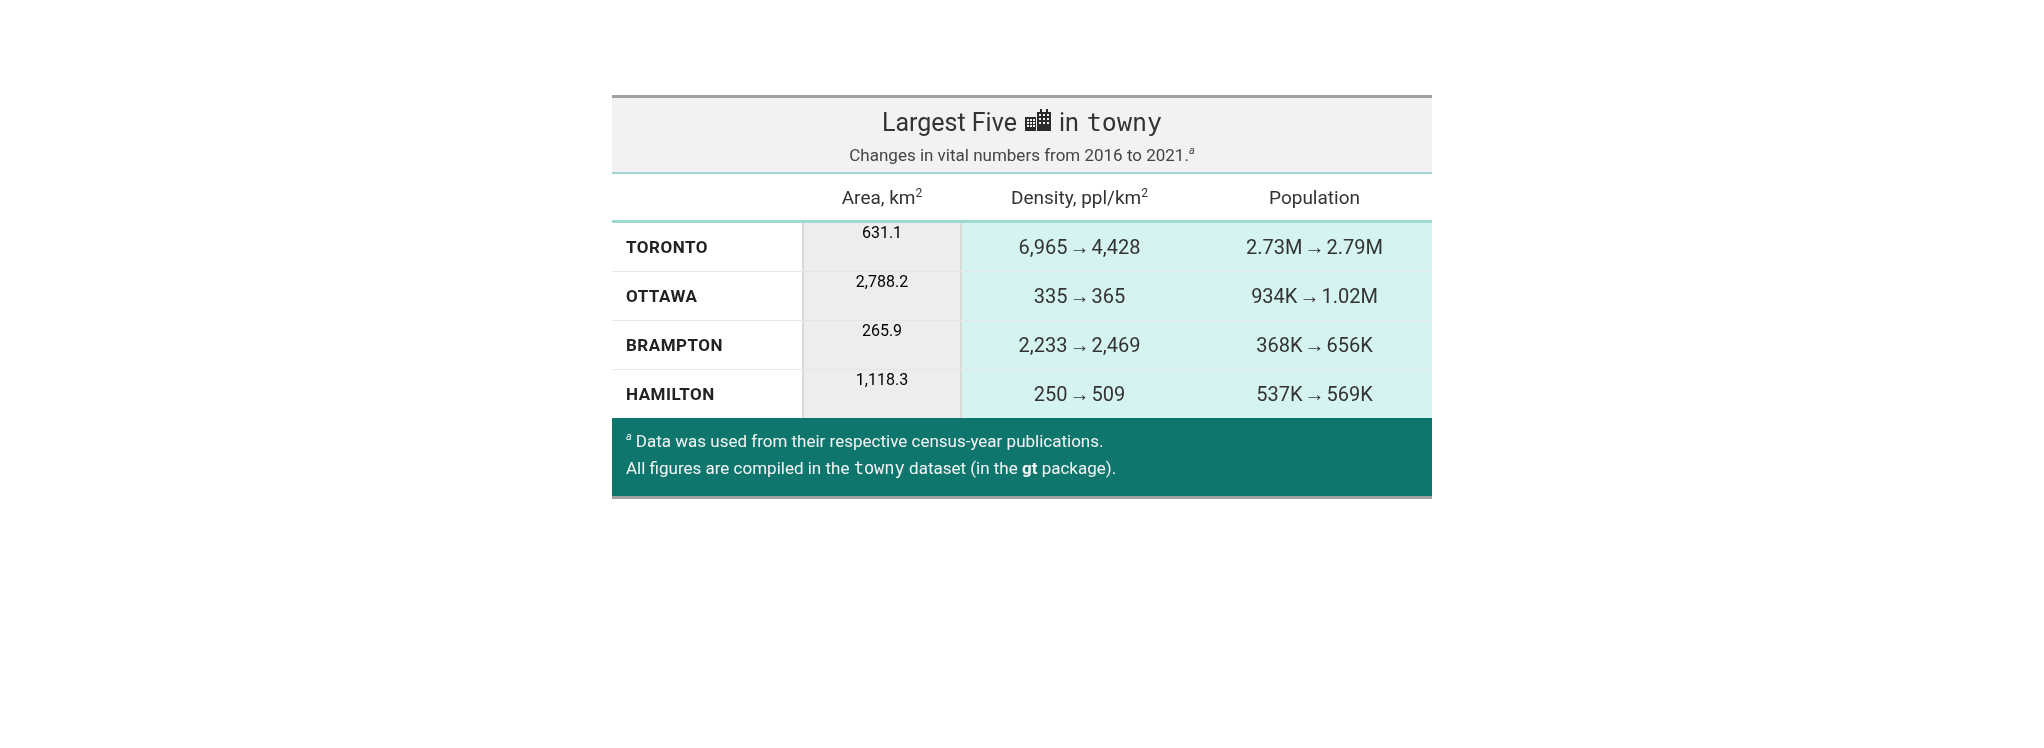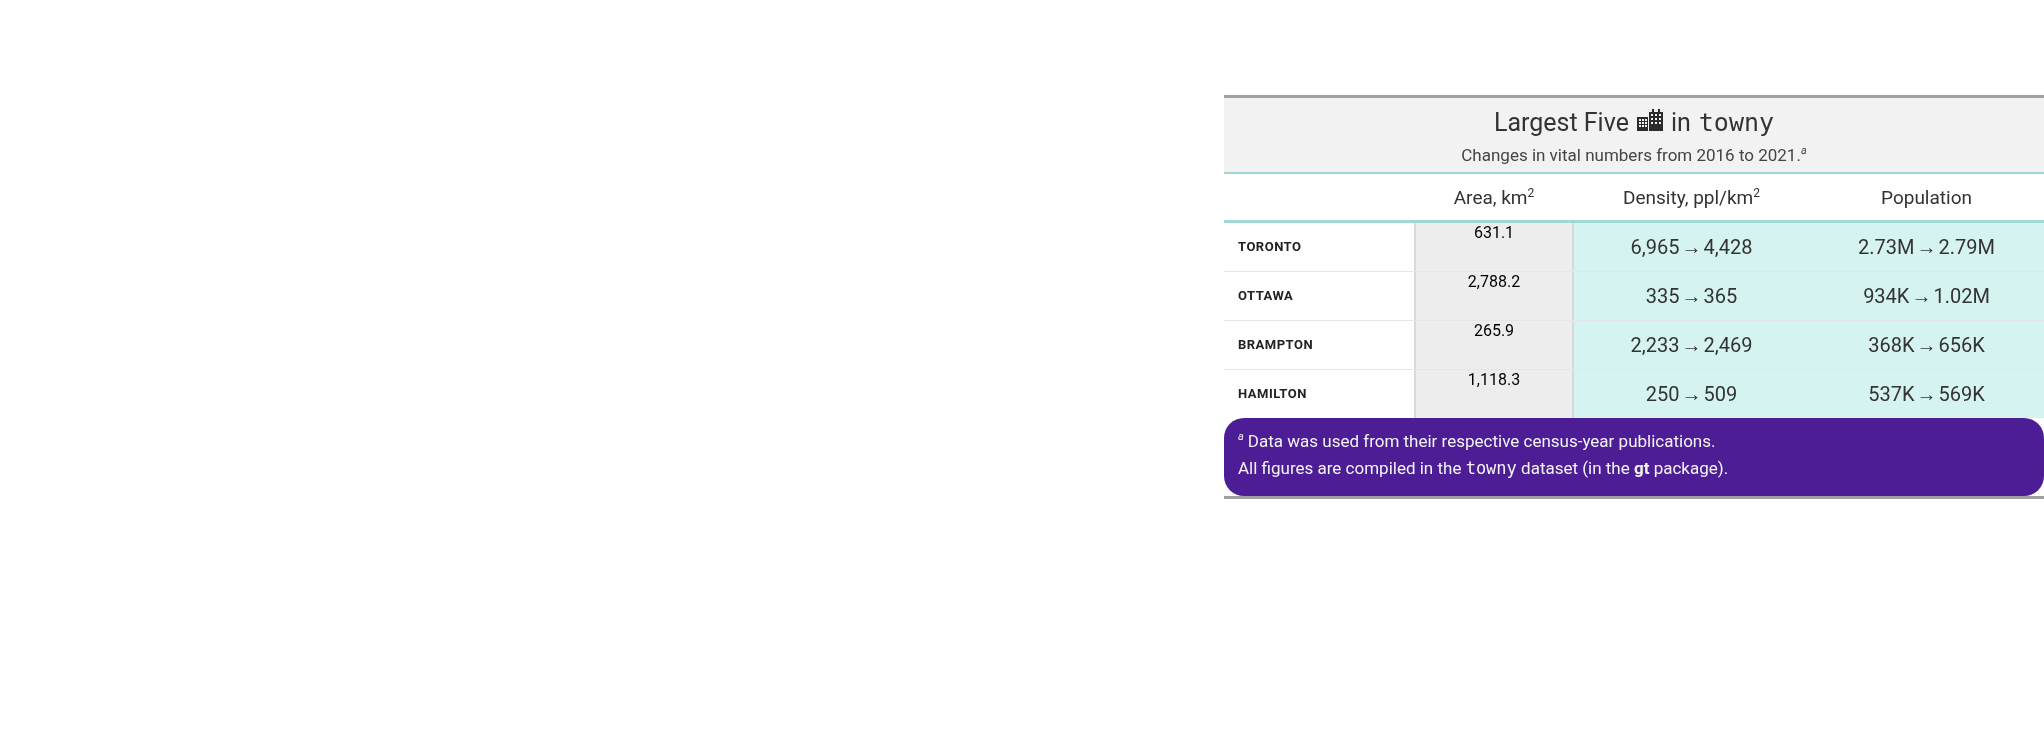--- a/index.html
+++ b/index.html
@@ -7,21 +7,21 @@
     padding: 0;
     background: #ffffff;
     font-family: -apple-system, BlinkMacSystemFont, "Segoe UI", Roboto, "Helvetica Neue", Arial, sans-serif;
     color: #333;
   }
   .wrap {
     width: 2044px;
     height: 594px;
     display: flex;
     align-items: center;
-    justify-content: flex-end;
+    justify-content: center;
   }
   .table-box {
     width: 820px;
     border-top: 3px solid #a0a0a0;
     border-bottom: 3px solid #a0a0a0;
   }
   .header {
     background: #f2f2f2;
     border-bottom: 2px solid #9fd9d4;
     padding: 10px 18px 8px 18px;
@@ -66,21 +66,21 @@
     font-size: 12px;
   }
   .body-row {
     display: grid;
     grid-template-columns: 190px 160px 235px 235px;
     border-top: 1px solid #e6e6e6;
   }
   .body-row:first-child { border-top: none; }
   .stub {
     font-weight: 700;
-    font-size: 13px;
+    font-size: 17px;
     letter-spacing: 0.5px;
     color: #222;
     padding: 13px 14px;
     display: flex;
     align-items: center;
     background: #ffffff;
   }
   .area {
     background: #ededed;
     border-left: 2px solid #d9d9d9;
@@ -96,26 +96,25 @@
     color: #333;
     text-align: center;
     padding: 12px 6px;
   }
   .arrow {
     font-weight: 700;
     display: inline-block;
     margin: 0 2px;
   }
   .footer {
-    background: #4c1d95;
+    background: #0f766e;
     color: #f4f4f4;
     font-size: 17px;
     padding: 10px 14px 14px 14px;
     line-height: 1.6;
-    border-radius: 20px;
   }
   .footer .fn-mark {
     font-style: italic;
     font-size: 11px;
     vertical-align: super;
     margin-right: 4px;
   }
   .footer .mono {
     font-family: ui-monospace, SFMono-Regular, Menlo, Consolas, monospace;
   }

